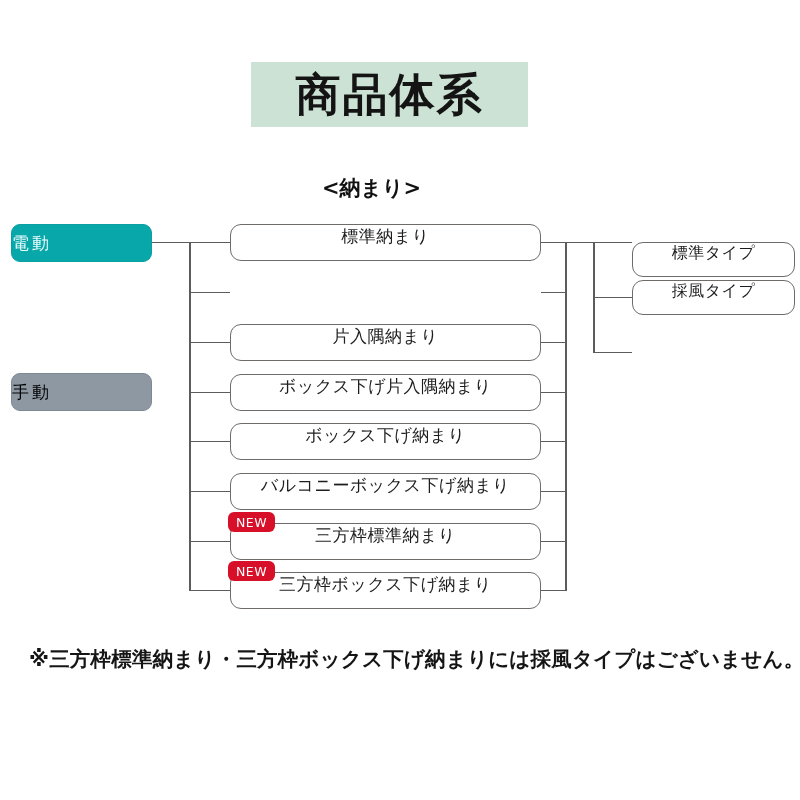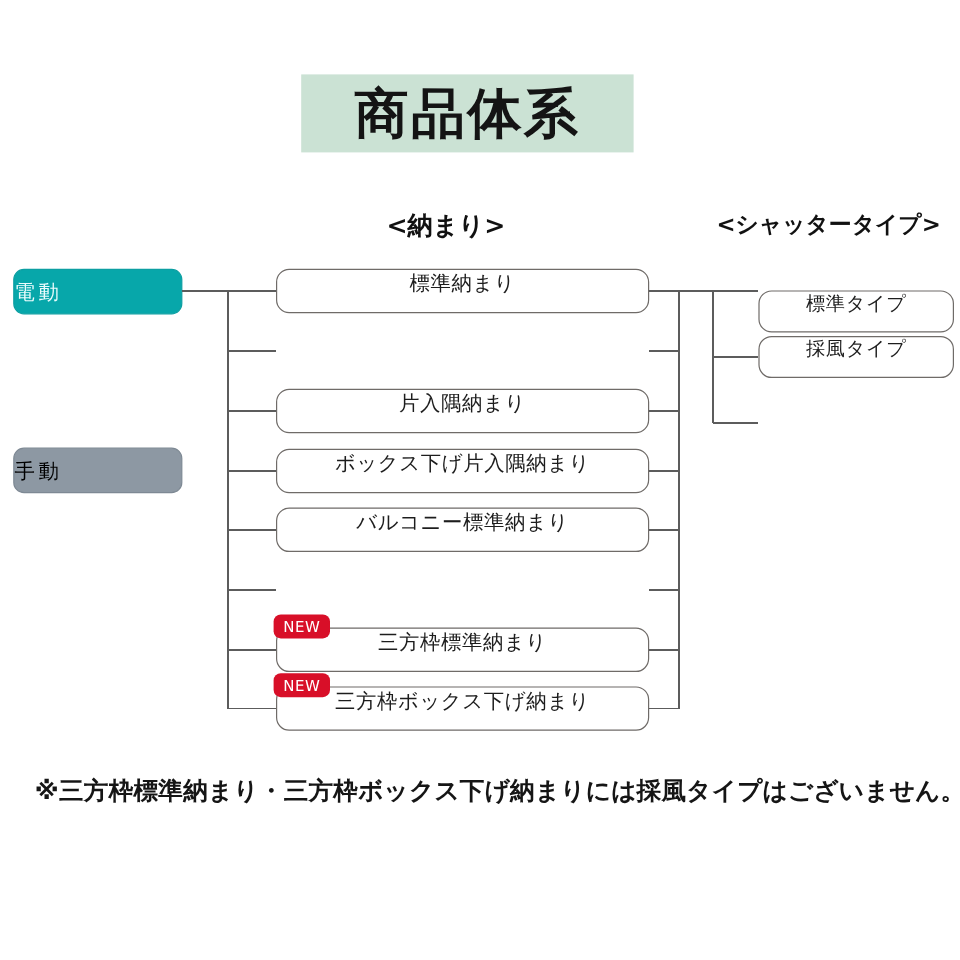--- a/index.html
+++ b/index.html
@@ -164,21 +164,20 @@
 </head>
 <body>
 
 <div id="stage">
 
   <div class="title-banner">
     <span class="title-text">商品体系</span>
   </div>
 
   <div class="col-header naomari">&lt;納まり&gt;</div>
-  <div class="col-header shutter">&lt;シャッタータイプ&gt;</div>
 
   <svg id="wires" viewBox="0 0 800 800">
 
     <line x1="152" y1="242.5" x2="190" y2="242.5"></line>
 
     <line x1="190" y1="242.5" x2="190" y2="590.5"></line>
 
     <line x1="190" y1="242.5" x2="230" y2="242.5"></line>
     <line x1="190" y1="292.5" x2="230" y2="292.5"></line>
     <line x1="190" y1="342.5" x2="230" y2="342.5"></line>
@@ -218,21 +217,24 @@
   <div class="node-box mid-box" style="top:224px">
     <span>標準納まり</span>
   </div>
   <div class="node-box mid-box" style="top:324px">
     <span>片入隅納まり</span>
   </div>
   <div class="node-box mid-box" style="top:374px">
     <span>ボックス下げ片入隅納まり</span>
   </div>
   <div class="node-box mid-box" style="top:423px">
-    <span>バルコニー標準納まり</span>
+    <span>ボックス下げ納まり</span>
+  </div>
+  <div class="node-box mid-box" style="top:473px">
+    <span>バルコニーボックス下げ納まり</span>
   </div>
   <div class="node-box mid-box" style="top:523px">
     <span>三方枠標準納まり</span>
   </div>
   <div class="new-badge" style="left:228px; top:512px">NEW</div>
 
   <div class="node-box mid-box" style="top:572px">
     <span>三方枠ボックス下げ納まり</span>
   </div>
   <div class="new-badge" style="left:228px; top:561px">NEW</div>

